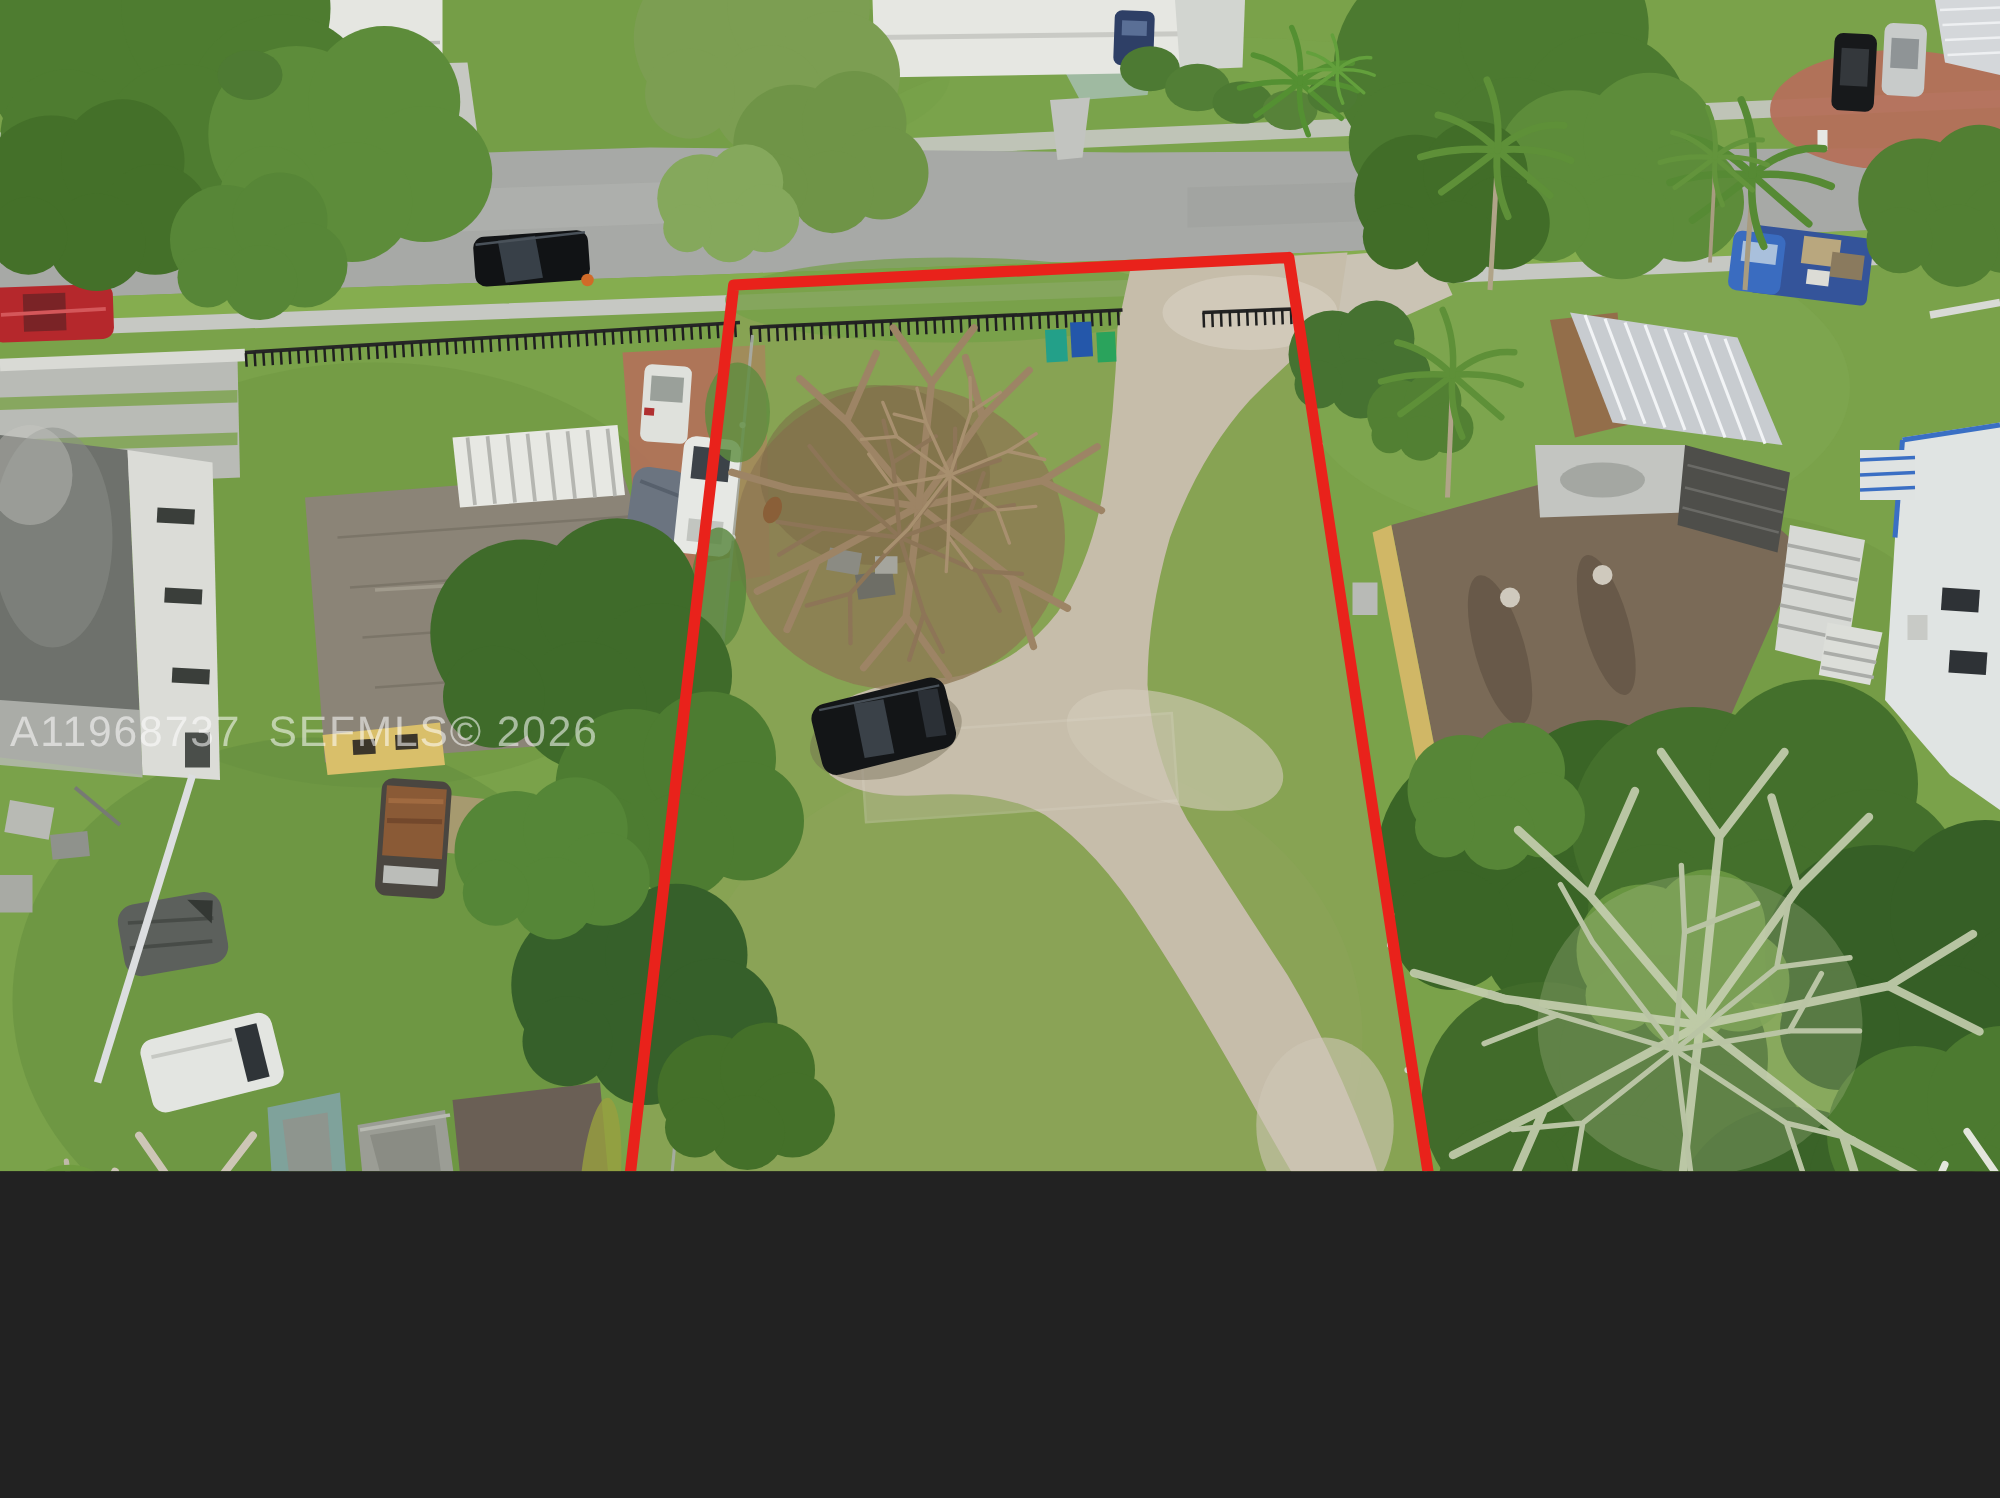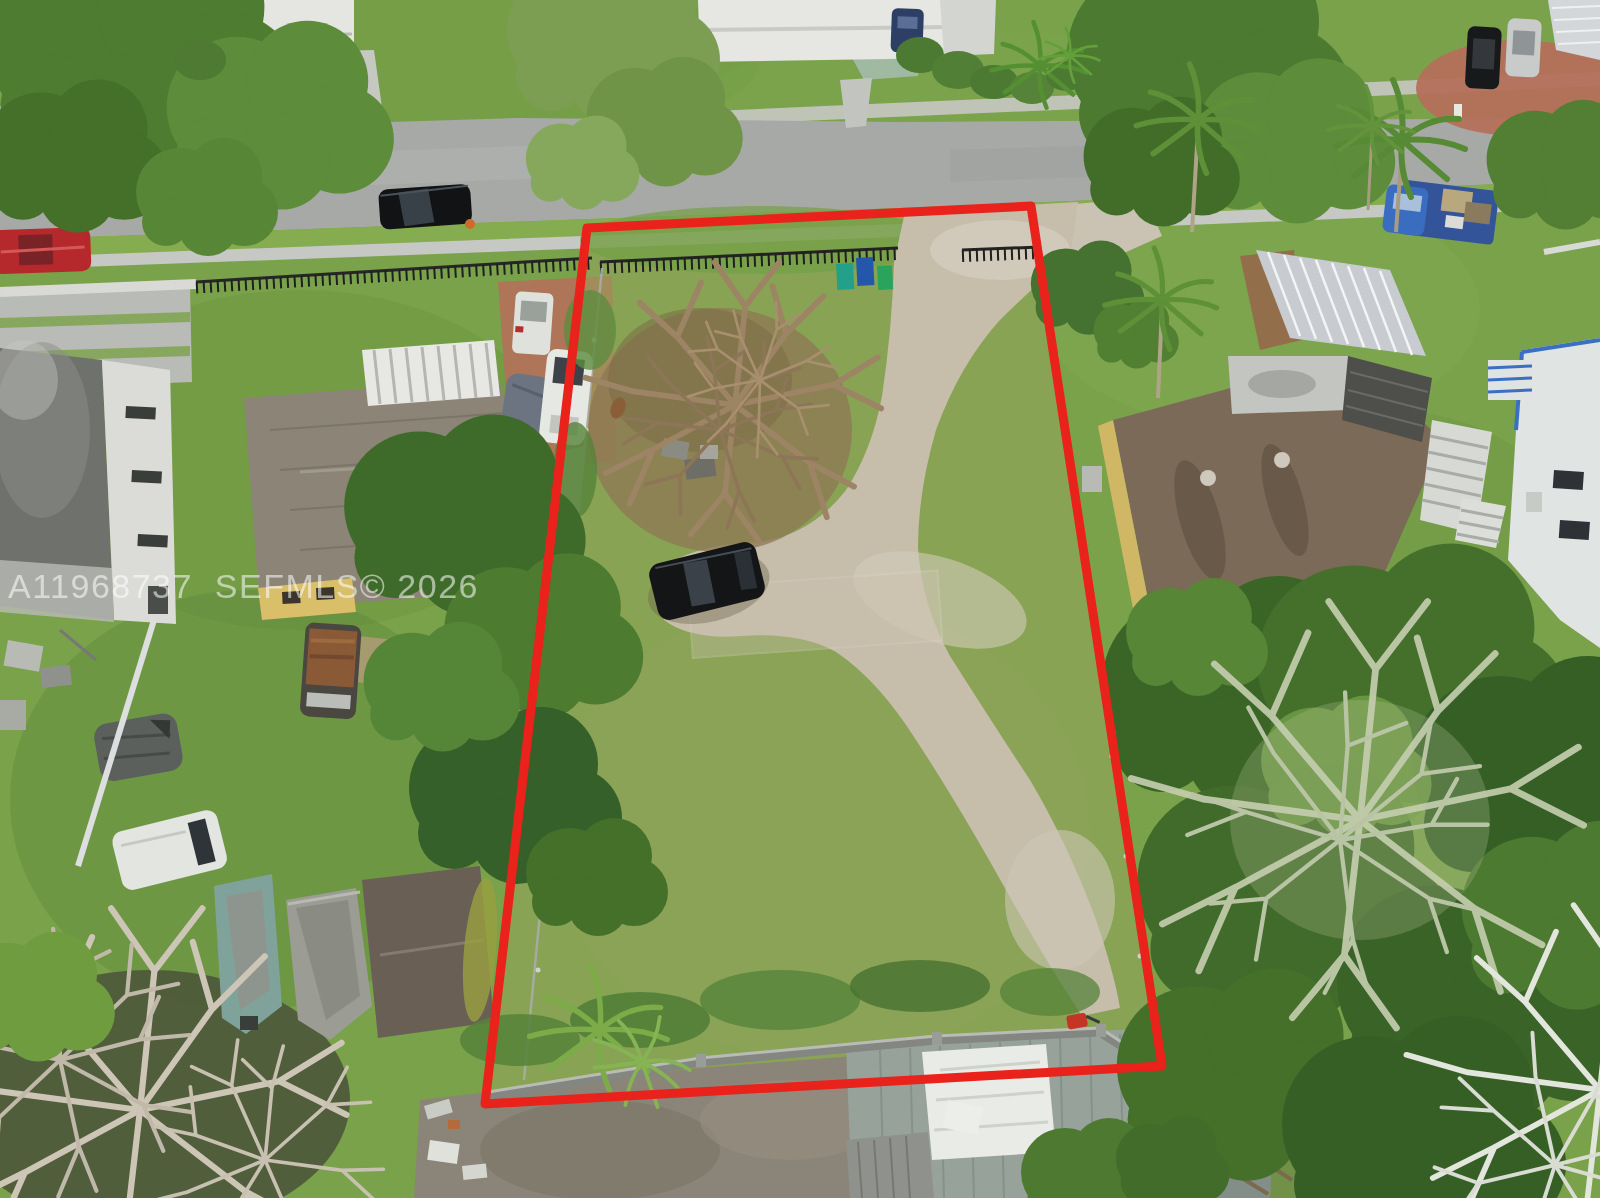--- a/index.html
+++ b/index.html
@@ -1,16 +1,16 @@
 <!DOCTYPE html>
 <html style="--grass: #7aa24a; --road: #a7a9a6; --sidewalk: #c6c8c3; --dirt: #c6bdaa; --paver: #b4705a; --treedark: #3f6a2c; --treelight: #76a24a; --boundary: #e9221b; --watermark: rgba(255,255,255,0.55);"><head>
 <meta charset="utf-8">
 <style>
   html,body{margin:0;padding:0;background:#222;}
-  .stage{position:relative;width:1600px;height:1198px;overflow:hidden;background:var(--grass,#7aa24a);}
+  .stage{position:relative;width:1600px;height:937px;overflow:hidden;background:var(--grass,#7aa24a);}
   .stage svg{position:absolute;left:0;top:0;}
   .watermark{
     position:absolute;left:8px;top:568px;z-index:50;
     font:400 34px/1.1 "Liberation Sans", sans-serif;
     color:var(--watermark,rgba(255,255,255,.55));
     letter-spacing:1.5px;white-space:pre;pointer-events:none;
   }
 </style>
 </head>
 <body>

